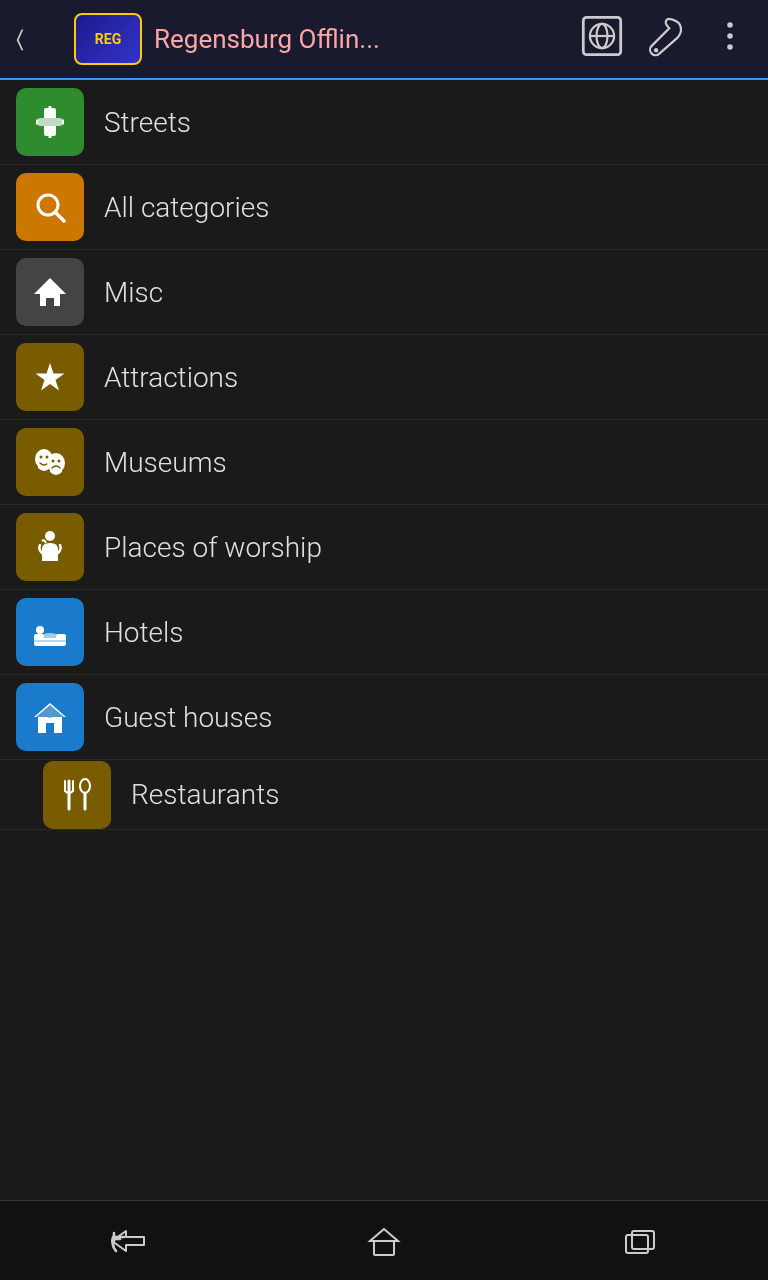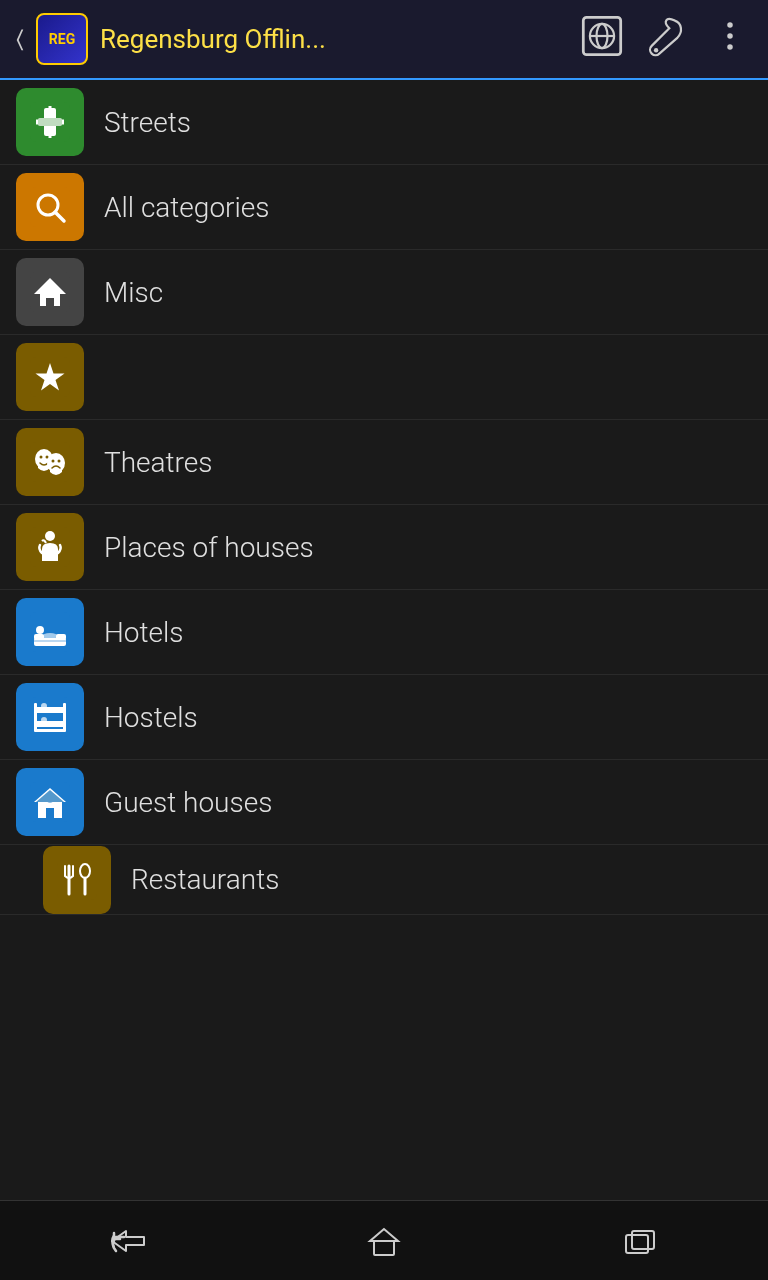--- a/index.html
+++ b/index.html
@@ -31,38 +31,39 @@
       flex-shrink: 0;
     }
 
     .header-back-icon {
       color: #cccccc;
       font-size: 24px;
       cursor: pointer;
     }
 
     .header-logo {
-      width: 52px;
+      width: 68px;
       height: 52px;
       border-radius: 8px;
       background: linear-gradient(135deg, #1a1a8c, #3333cc);
       display: flex;
       align-items: center;
       justify-content: center;
       font-weight: bold;
       font-size: 14px;
       color: #ffcc00;
       border: 2px solid #ffcc00;
       flex-shrink: 0;
+      margin-left: 38px;
     }
 
     .header-title {
       flex: 1;
       font-size: 26px;
-      color: #fde047;
+      color: #fca5a5;
       white-space: nowrap;
       overflow: hidden;
       text-overflow: ellipsis;
     }
 
     .header-icons {
       display: flex;
       align-items: center;
       gap: 20px;
     }
@@ -223,20 +224,21 @@
     <span class="list-item-label">Misc</span>
   </div>
 
   <div class="list-item">
     <div class="list-icon icon-brown">
       <svg width="44" height="44" viewBox="0 0 44 44" fill="none">
         <rect x="2" y="2" width="40" height="40" rx="6" fill="#7a5c00"></rect>
         <polygon points="22,8 25.5,18.5 36.5,18.5 27.5,25 31,35.5 22,29 13,35.5 16.5,25 7.5,18.5 18.5,18.5" fill="white"></polygon>
       </svg>
     </div>
+    <span class="list-item-label">Attractions</span>
   </div>
 
 
   <div class="list-item">
     <div class="list-icon icon-brown">
       <svg width="44" height="44" viewBox="0 0 44 44" fill="none">
         <rect x="2" y="2" width="40" height="40" rx="6" fill="#7a5c00"></rect>
 
         <ellipse cx="16" cy="19" rx="9" ry="10" fill="white"></ellipse>
         <circle cx="13" cy="17" r="1.5" fill="#7a5c00"></circle>
@@ -244,78 +246,58 @@
         <path d="M12 23 Q16 27 20 23" stroke="#7a5c00" stroke-width="1.5" fill="none" stroke-linecap="round"></path>
         <path d="M10 25 Q16 30 22 25 L22 28 Q16 34 10 28 Z" fill="white"></path>
 
         <ellipse cx="28" cy="23" rx="9" ry="10" fill="white"></ellipse>
         <circle cx="25" cy="21" r="1.5" fill="#7a5c00"></circle>
         <circle cx="31" cy="21" r="1.5" fill="#7a5c00"></circle>
         <path d="M24 28 Q28 24 32 28" stroke="#7a5c00" stroke-width="1.5" fill="none" stroke-linecap="round"></path>
         <path d="M22 29 Q28 34 34 29 L34 32 Q28 38 22 32 Z" fill="white"></path>
       </svg>
     </div>
-    <span class="list-item-label">Theatres</span>
+    <span class="list-item-label">Museums</span>
   </div>
 
 
   <div class="list-item">
     <div class="list-icon icon-brown">
       <svg width="44" height="44" viewBox="0 0 44 44" fill="none">
         <rect x="2" y="2" width="40" height="40" rx="6" fill="#7a5c00"></rect>
 
         <circle cx="22" cy="11" r="5" fill="white"></circle>
         <path d="M14 36 L14 24 Q14 18 22 18 Q30 18 30 24 L30 36" fill="white"></path>
 
         <path d="M14 28 Q10 24 12 20" stroke="white" stroke-width="2.5" fill="none" stroke-linecap="round"></path>
         <path d="M30 28 Q34 24 32 20" stroke="white" stroke-width="2.5" fill="none" stroke-linecap="round"></path>
 
         <path d="M18 18 Q16 14 14 16" stroke="white" stroke-width="2" fill="none"></path>
       </svg>
     </div>
-    <span class="list-item-label">Places of houses</span>
+    <span class="list-item-label">Places of worship</span>
   </div>
 
   <div class="list-item">
     <div class="list-icon icon-blue">
       <svg width="44" height="44" viewBox="0 0 44 44" fill="none">
         <rect x="2" y="2" width="40" height="40" rx="6" fill="#1a7acc"></rect>
 
         <rect x="6" y="28" width="32" height="8" rx="2" fill="white"></rect>
         <rect x="6" y="24" width="10" height="6" rx="2" fill="white"></rect>
         <rect x="28" y="24" width="10" height="6" rx="2" fill="white"></rect>
         <circle cx="12" cy="20" r="4" fill="white"></circle>
         <rect x="6" y="30" width="32" height="2" fill="#1a7acc" opacity="0.3"></rect>
 
         <ellipse cx="22" cy="26" rx="8" ry="3" fill="white" opacity="0.6"></ellipse>
       </svg>
     </div>
     <span class="list-item-label">Hotels</span>
   </div>
 
-  <div class="list-item">
-    <div class="list-icon icon-blue">
-      <svg width="44" height="44" viewBox="0 0 44 44" fill="none">
-        <rect x="2" y="2" width="40" height="40" rx="6" fill="#1a7acc"></rect>
-
-        <rect x="6" y="12" width="32" height="6" rx="2" fill="white"></rect>
-        <rect x="6" y="26" width="32" height="6" rx="2" fill="white"></rect>
-        <rect x="6" y="8" width="3" height="28" rx="1" fill="white"></rect>
-        <rect x="35" y="8" width="3" height="28" rx="1" fill="white"></rect>
-        <rect x="6" y="34" width="32" height="3" rx="1" fill="white"></rect>
-
-        <circle cx="16" cy="11" r="3" fill="white" opacity="0.7"></circle>
-        <ellipse cx="22" cy="14" rx="6" ry="2" fill="white" opacity="0.5"></ellipse>
-
-        <circle cx="16" cy="25" r="3" fill="white" opacity="0.7"></circle>
-        <ellipse cx="22" cy="28" rx="6" ry="2" fill="white" opacity="0.5"></ellipse>
-      </svg>
-    </div>
-    <span class="list-item-label">Hostels</span>
-  </div>
 
   <div class="list-item">
     <div class="list-icon icon-blue">
       <svg width="44" height="44" viewBox="0 0 44 44" fill="none">
         <rect x="2" y="2" width="40" height="40" rx="6" fill="#1a7acc"></rect>
 
         <polygon points="22,8 6,22 38,22" fill="white"></polygon>
         <rect x="10" y="22" width="24" height="16" fill="white"></rect>
         <rect x="18" y="28" width="8" height="10" fill="#1a7acc"></rect>
 

